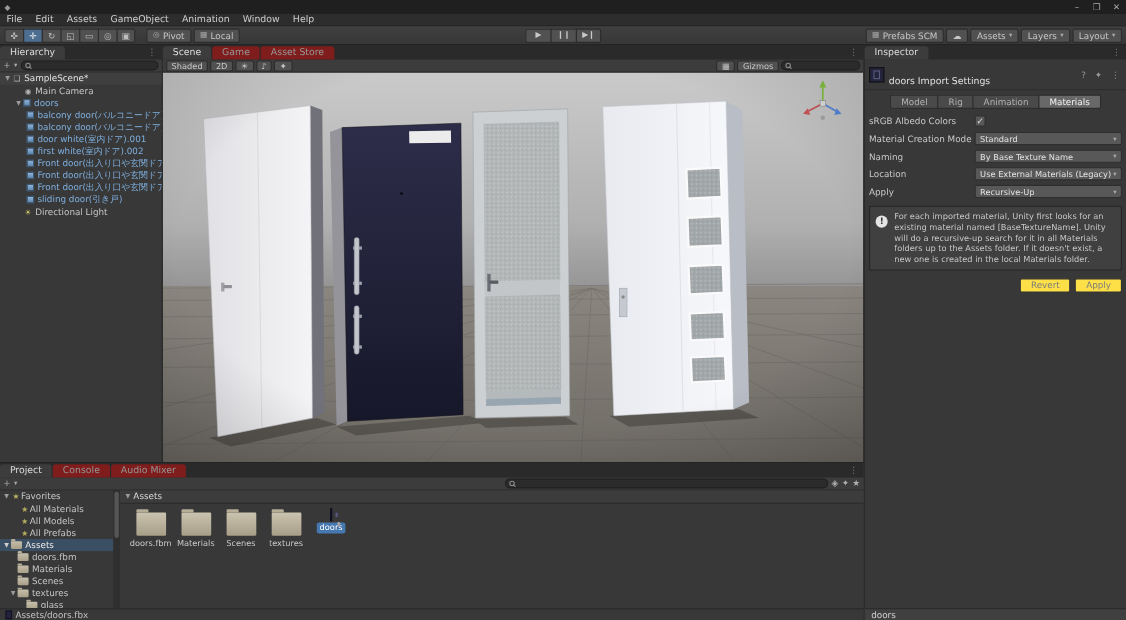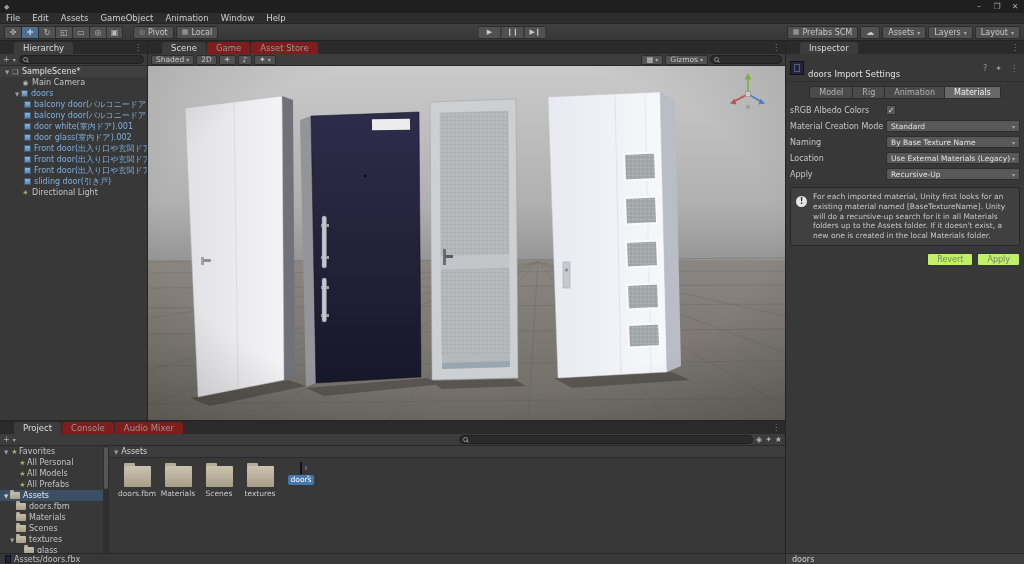--- a/index.html
+++ b/index.html
@@ -24,21 +24,21 @@
 .tbtn{height:13px;background:#515151;border:1px solid #2c2c2c;display:flex;align-items:center;padding:0 5px;gap:3px;color:#c6c6c6;font-size:8px;border-radius:2px;margin-left:2px;white-space:nowrap;}
 .tbtn .ti{font-size:7px;color:#a8a8a8;}
 #play-group{position:absolute;left:50%;transform:translateX(-50%);display:flex;}
 .pbtn{width:23px;height:13px;background:#515151;border:1px solid #2c2c2c;border-right:none;display:flex;align-items:center;justify-content:center;color:#c9c9c9;font-size:7px;}
 .pbtn:first-child{border-radius:2px 0 0 2px;}
 .pbtn:last-child{border-right:1px solid #2c2c2c;border-radius:0 2px 2px 0;}
 #toolbar .right{margin-left:auto;display:flex;align-items:center;}
 .dda{font-size:6px;color:#aaa;}
 
 
-.tabbar{height:13px;background:#2a2a2a;display:flex;align-items:flex-end;padding-left:14px;position:relative;}
+.tabbar{height:13px;background:#2a2a2a;display:flex;align-items:flex-end;padding-left:0;position:relative;}
 .tab{height:12px;line-height:12px;padding:0 9px;font-size:8.5px;color:#969696;background:#7f1d1d;border-radius:3px 3px 0 0;margin-right:1px;white-space:nowrap;}
 .tab.active{background:#3c3c3c;color:#dcdcdc;}
 .tabbar .menu{margin-left:auto;color:#8a8a8a;padding:0 5px;line-height:13px;font-size:8px;}
 .panel-toolbar{height:12px;background:#3c3c3c;border-bottom:1px solid #292929;display:flex;align-items:center;padding:0 3px;gap:3px;}
 .mini{color:#b0b0b0;font-size:8px;line-height:10px;}
 .search{flex:1;height:9px;background:#2b2b2b;border:1px solid #1f1f1f;border-radius:5px;display:flex;align-items:center;padding:0 3px;gap:2px;min-width:30px;}
 .mag{width:5px;height:5px;border:1px solid #8a8a8a;border-radius:50%;position:relative;flex:none;}
 .mag::after{content:"";position:absolute;width:3px;height:1px;background:#8a8a8a;right:-2px;bottom:-1px;transform:rotate(40deg);}
 
 
@@ -49,21 +49,21 @@
 .hrow .gap{width:8px;flex:none;}
 .ind0{padding-left:3px;}.ind1{padding-left:13px;}.ind2{padding-left:24px;}
 .cube{width:7px;height:7px;background:linear-gradient(#8fb6de,#5d86ad);border:1px solid #3f5a75;margin-right:3px;flex:none;}
 .gico{width:9px;margin-right:2px;text-align:center;font-size:7px;color:#b5b5b5;flex:none;}
 .blue{color:#7fb0e0;}
 .sun{color:#d6cf6a;}
 
 
 #scene{position:absolute;left:148px;top:41px;width:637px;height:379px;background:#333;}
 #scene .panel-toolbar{gap:2px;}
-.sbtn{height:10px;background:#515151;border:1px solid #2c2c2c;border-radius:2px;display:flex;align-items:center;padding:0 4px;gap:2px;color:#c8c8c8;font-size:7.5px;white-space:nowrap;}
+.sbtn{height:10px;background:#515151;border:1px solid #2c2c2c;border-radius:2px;display:flex;align-items:center;padding:0 4px;gap:2px;color:#c8c8c8;font-size:7.5px;white-space:nowrap;flex-direction:column;}
 #viewport{position:absolute;left:0;top:25px;width:637px;height:354px;}
 
 
 #inspector{position:absolute;left:785px;top:41px;width:239px;height:512px;background:#383838;border-left:1px solid #242424;display:flex;flex-direction:column;}
 .insp-header{padding:3px 4px 2px 4px;border-bottom:1px solid #2e2e2e;}
 .insp-row1{display:flex;align-items:center;gap:4px;}
 .thumb{width:14px;height:14px;background:#23233c;border:1px solid #111;position:relative;flex:none;}
 .thumb::before{content:"";position:absolute;inset:2px 3px;border:1px solid #5a5a7e;}
 .insp-title{font-size:8.5px;color:#e0e0e0;white-space:nowrap;overflow:hidden;margin-top:12px;}
 .hdr-ico{margin-left:auto;color:#999;font-size:8px;padding:0 2px;}
@@ -76,21 +76,21 @@
 .itab:last-child{border-right:1px solid #2c2c2c;border-radius:0 2px 2px 0;}
 .itab.active{background:#686868;color:#f2f2f2;}
 .frow{display:flex;align-items:center;margin:2px 4px;height:12px;}
 .flabel{width:96px;flex:none;font-size:8px;color:#c8c8c8;white-space:nowrap;overflow:hidden;}
 .dd{flex:1;height:12px;background:#585858;border:1px solid #2e2e2e;border-radius:2px;display:flex;align-items:center;padding:0 4px;font-size:7.5px;color:#e2e2e2;white-space:nowrap;overflow:hidden;}
 .dd .dda{margin-left:auto;}
 .chk{width:10px;height:10px;background:#585858;border:1px solid #2e2e2e;border-radius:1px;color:#e8e8e8;font-size:8px;line-height:9px;text-align:center;}
 .infobox{margin:5px 4px;background:#404040;border:1px solid #262626;border-radius:2px;padding:4px 4px 4px 22px;position:relative;font-size:7.5px;line-height:1.3;color:#c6c6c6;}
 .info-ico{position:absolute;left:5px;top:8px;width:11px;height:11px;border-radius:50%;background:#e4e4e4;color:#333;font-weight:bold;font-size:8px;text-align:center;line-height:11px;}
 .btnrow{display:flex;justify-content:flex-end;margin:2px 4px;gap:4px;}
-.dis-btn{height:13px;background:#bef264;border:1px solid #333;border-radius:2px;color:#7c7c7c;font-size:8px;padding:0 9px;line-height:12px;}
+.dis-btn{height:13px;background:#fde047;border:1px solid #333;border-radius:2px;color:#7c7c7c;font-size:8px;padding:0 9px;line-height:12px;}
 
 
 #project{position:absolute;left:0;top:420px;width:785px;height:133px;background:#383838;border-top:1px solid #242424;}
 #project-body{position:absolute;left:0;top:25px;right:0;bottom:0;}
 #ptree{position:absolute;left:0;top:0;width:103px;bottom:0;background:#383838;overflow:hidden;}
 .trow{height:11px;display:flex;align-items:center;font-size:8px;white-space:nowrap;overflow:hidden;color:#c4c4c4;}
 .trow.selrow{background:rgba(62,92,124,0.65);color:#e8e8e8;}
 .star{color:#b8b060;font-size:7px;width:9px;text-align:center;flex:none;}
 .f-ico{display:inline-block;width:10px;height:7px;background:linear-gradient(#c6bfab,#a89f88);border-radius:1px;position:relative;margin-right:3px;flex:none;}
 .f-ico::before{content:"";position:absolute;top:-2px;left:0;width:4px;height:2px;background:#b5ad98;border-radius:1px 1px 0 0;}
@@ -222,21 +222,21 @@
     <div class="hrow ind2">
       <span class="cube"></span>
       <span class="blue">balcony door(バルコニードア).003</span>
     </div>
     <div class="hrow ind2">
       <span class="cube"></span>
       <span class="blue">door white(室内ドア).001</span>
     </div>
     <div class="hrow ind2">
       <span class="cube"></span>
-      <span class="blue">door glass(室内ドア).002</span>
+      <span class="blue">first white(室内ドア).002</span>
     </div>
     <div class="hrow ind2">
       <span class="cube"></span>
       <span class="blue">Front door(出入り口や玄関ドア)</span>
     </div>
     <div class="hrow ind2">
       <span class="cube"></span>
       <span class="blue">Front door(出入り口や玄関ドア).001</span>
     </div>
     <div class="hrow ind2">
@@ -494,21 +494,21 @@
     </div>
     <div id="project-body">
       <div id="ptree">
         <div class="trow" style="padding-left:2px">
           <span class="arr" style="width:8px;font-size:5.5px;color:#9a9a9a;text-align:center">▼</span>
           <span class="star">★</span>
           <span>Favorites</span>
         </div>
         <div class="trow" style="padding-left:18px">
           <span class="star">★</span>
-          <span>All Personal</span>
+          <span>All Materials</span>
         </div>
         <div class="trow" style="padding-left:18px">
           <span class="star">★</span>
           <span>All Models</span>
         </div>
         <div class="trow" style="padding-left:18px">
           <span class="star">★</span>
           <span>All Prefabs</span>
         </div>
         <div class="trow selrow" style="padding-left:2px">

